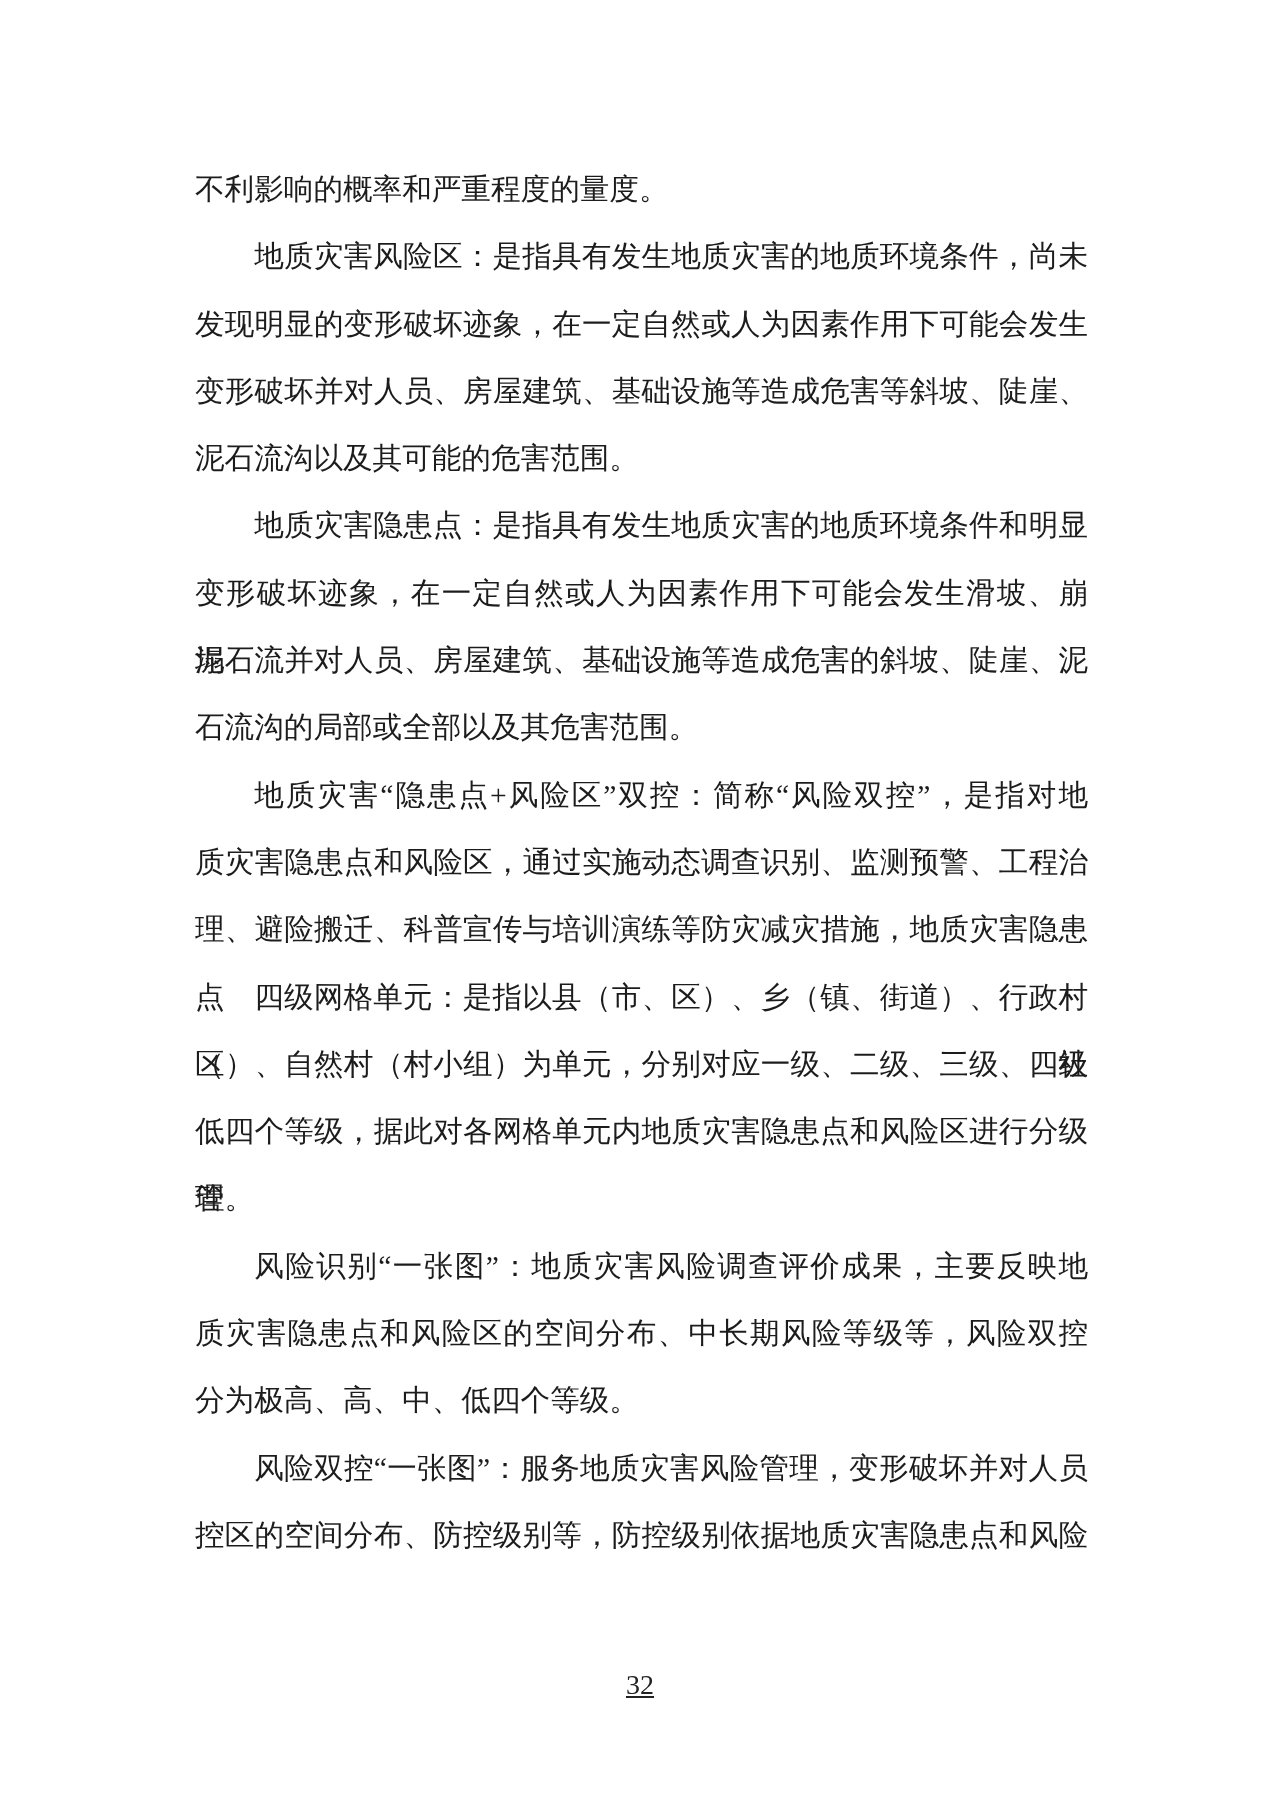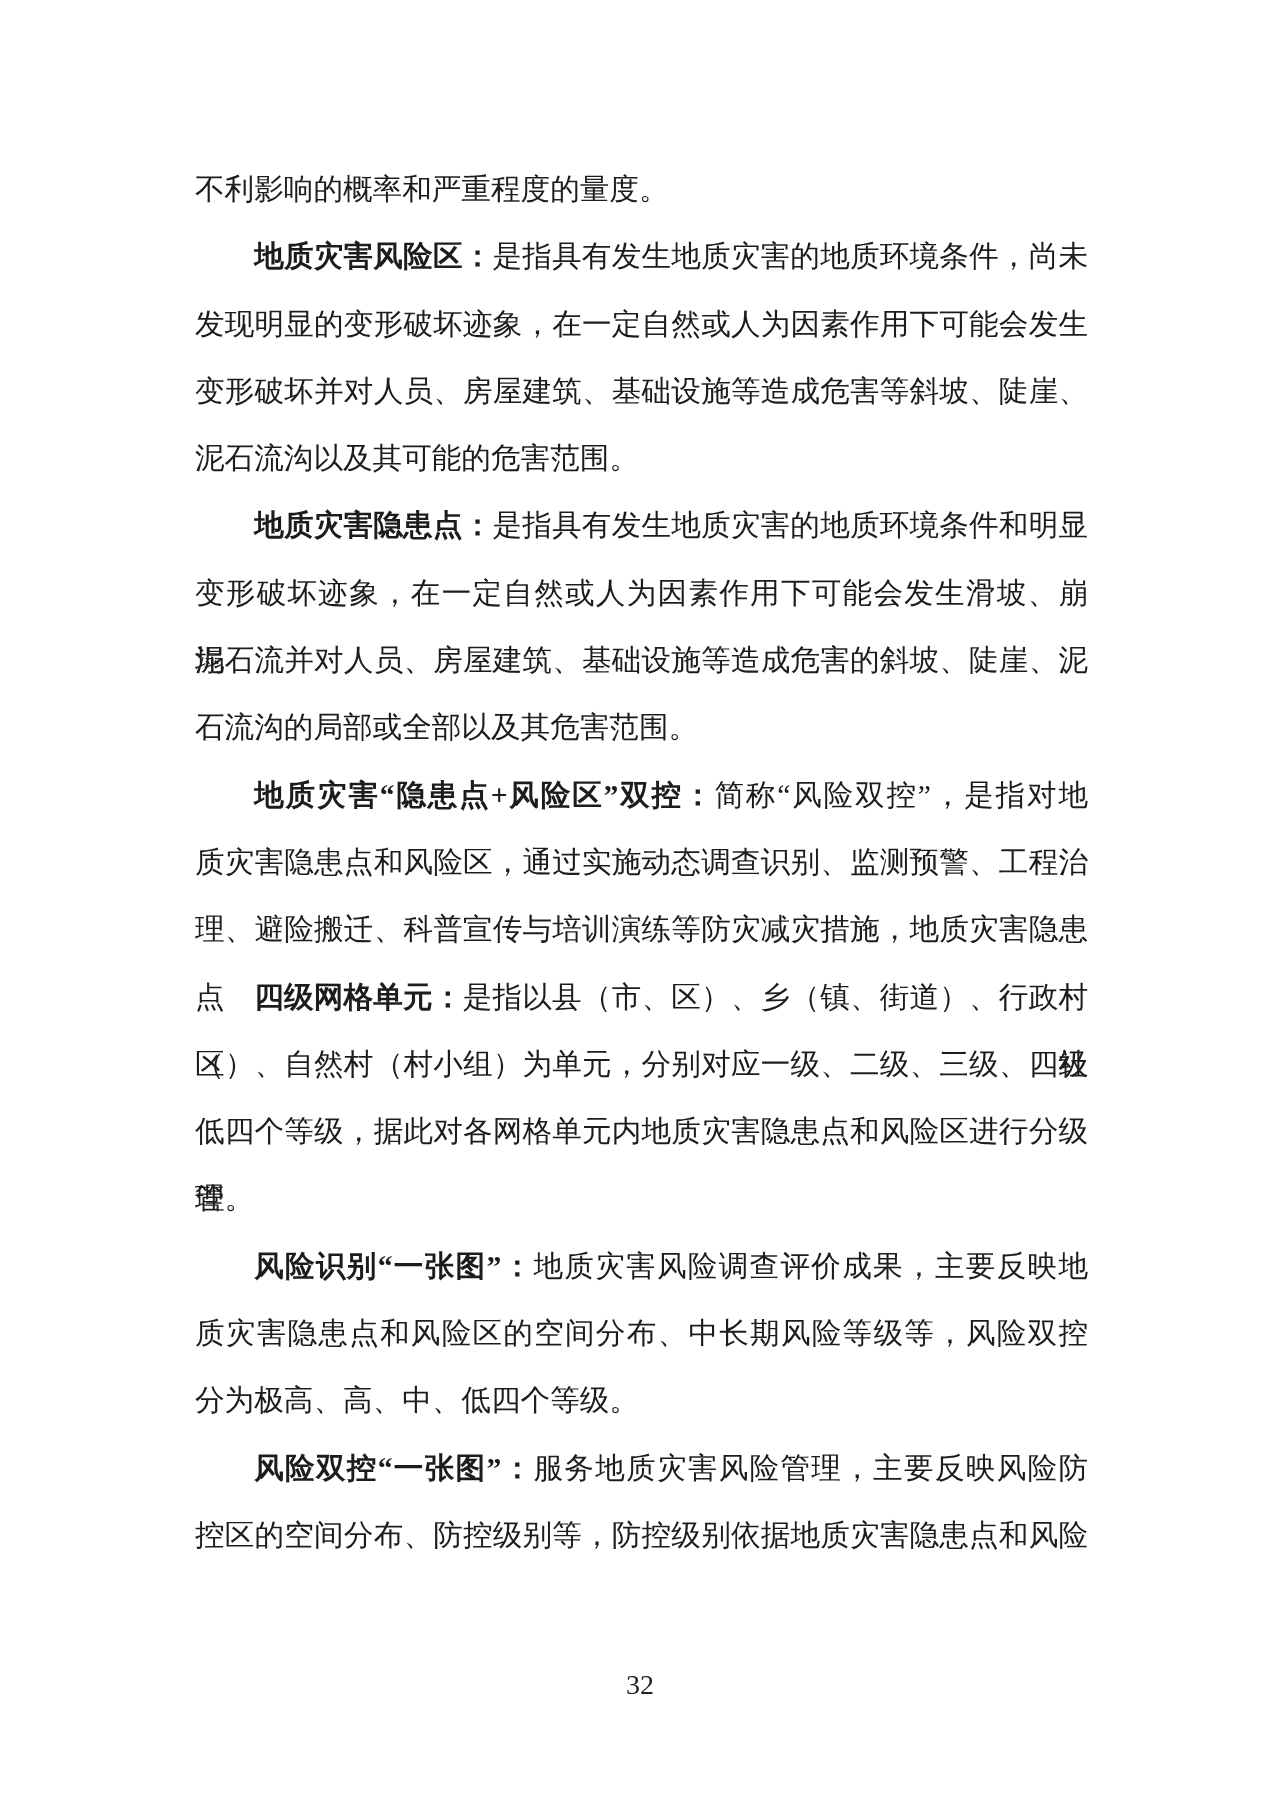--- a/index.html
+++ b/index.html
@@ -31,31 +31,32 @@
     white-space: normal;
     letter-spacing: 0;
   }
   .line.end {
     text-align-last: left;
   }
   .line.indent {
     text-indent: 2em;
   }
   .b {
-    font-weight: 700;
+    font-weight: 400;
   }
   .page-number {
     position: absolute;
     top: 1668px;
     left: 0;
     width: 100%;
     text-align: center;
     font-size: 28px;
     line-height: 34px;
     color: #222222;
+    text-decoration: underline;
   }
 </style>
 </head>
 <body>
 
 <div class="page">
   <div class="content">
 
     <div class="line end"><span>不利影响的概率和严重程度的量度。</span></div>
 
@@ -75,19 +76,19 @@
 
     <div class="line indent"><span class="b">四级网格单元：</span><span>是指以县（市、区）、乡（镇、街道）、行政村（社</span></div>
     <div class="line"><span>区）、自然村（村小组）为单元，分别对应一级、二级、三级、四级</span></div>
     <div class="line"><span>低四个等级，据此对各网格单元内地质灾害隐患点和风险区进行分级管</span></div>
     <div class="line end"><span>理。</span></div>
 
     <div class="line indent"><span class="b">风险识别“一张图”：</span><span>地质灾害风险调查评价成果，主要反映地</span></div>
     <div class="line"><span>质灾害隐患点和风险区的空间分布、中长期风险等级等，风险双控</span></div>
     <div class="line end"><span>分为极高、高、中、低四个等级。</span></div>
 
-    <div class="line indent"><span class="b">风险双控“一张图”：</span><span>服务地质灾害风险管理，主要反映风险防</span></div>
+    <div class="line indent"><span class="b">风险双控“一张图”：</span><span>服务地质灾害风险管理，变形破坏并对人员</span></div>
     <div class="line"><span>控区的空间分布、防控级别等，防控级别依据地质灾害隐患点和风险</span></div>
 
   </div>
 
   <div class="page-number">32</div>
 </div>
 
 </body></html>

